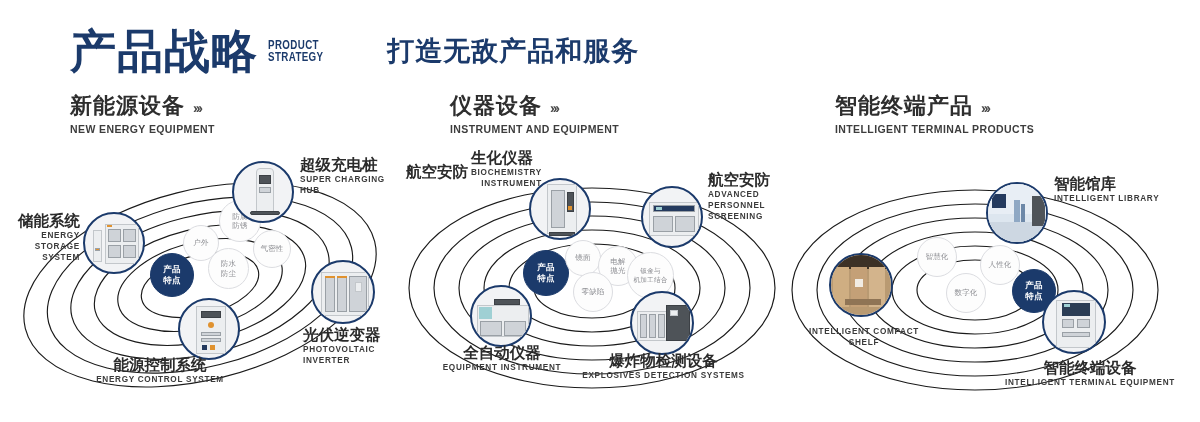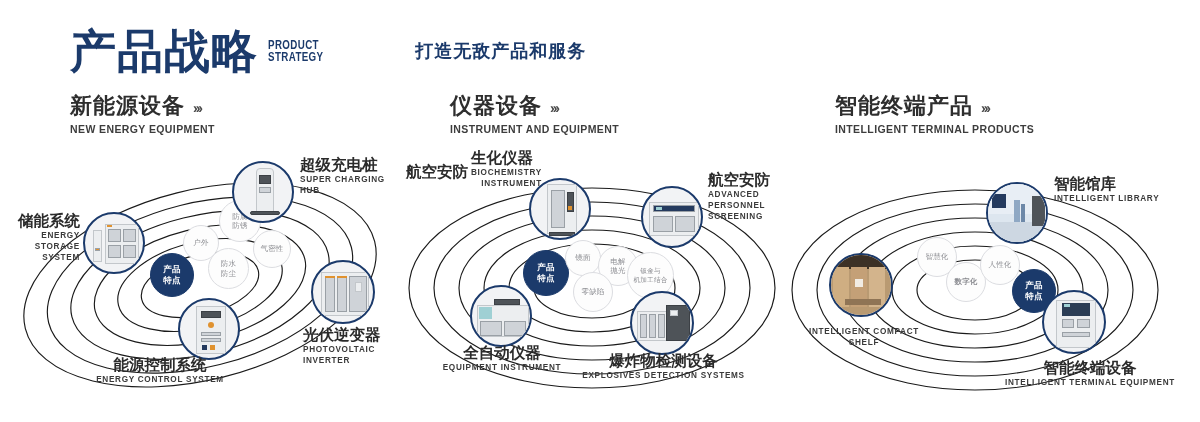--- a/index.html
+++ b/index.html
@@ -35,22 +35,22 @@
     font-size: 12.5px;
     font-weight: 700;
     line-height: 1.0;
     letter-spacing: 0.5px;
     transform: scaleX(0.78);
     transform-origin: left center;
     white-space: pre;
     font-family: "Liberation Sans", sans-serif;
   }
   #header-slogan {
-    margin-left: 76px;
-    font-size: 18px;
+    margin-left: 48px;
+    font-size: 27px;
     font-weight: 700;
     color: #1b3a6b;
     letter-spacing: 1px;
     font-family: "DejaVu Sans", sans-serif;
   }
 
   
   .section-heading { position: absolute; }
   .sh-row { display: flex; align-items: flex-end; }
   .sh-cn {
@@ -391,21 +391,21 @@
       <ellipse cx="185" cy="140" rx="108" ry="58"></ellipse>
       <ellipse cx="185" cy="140" rx="133" ry="72"></ellipse>
       <ellipse cx="185" cy="140" rx="158" ry="86"></ellipse>
       <ellipse cx="185" cy="140" rx="183" ry="100"></ellipse>
     </g>
   </svg>
 
   <div class="feat" style="left:127px; top:87px; width:40px; height:40px;">
     <span style="white-space:pre-line">智慧化</span>
   </div>
-  <div class="feat" style="left:156px; top:112px; width:40px; height:40px;font-weight:bold;">
+  <div class="feat" style="left:156px; top:123px; width:40px; height:40px;">
     <span style="white-space:pre-line">数字化</span>
   </div>
   <div class="feat" style="left:190px; top:95px; width:40px; height:40px;">
     <span style="white-space:pre-line">人性化</span>
   </div>
   <div class="feat core" style="left:222px; top:119px; width:44px; height:44px;">
     <span style="white-space:pre-line">产品
 特点</span>
   </div>
 

